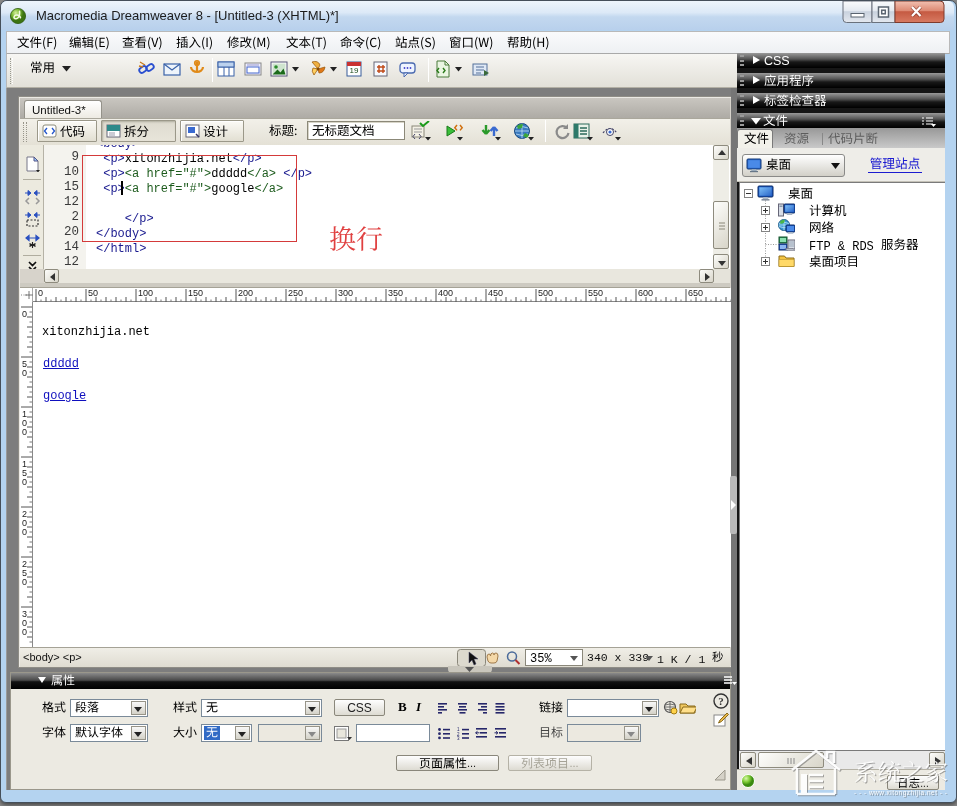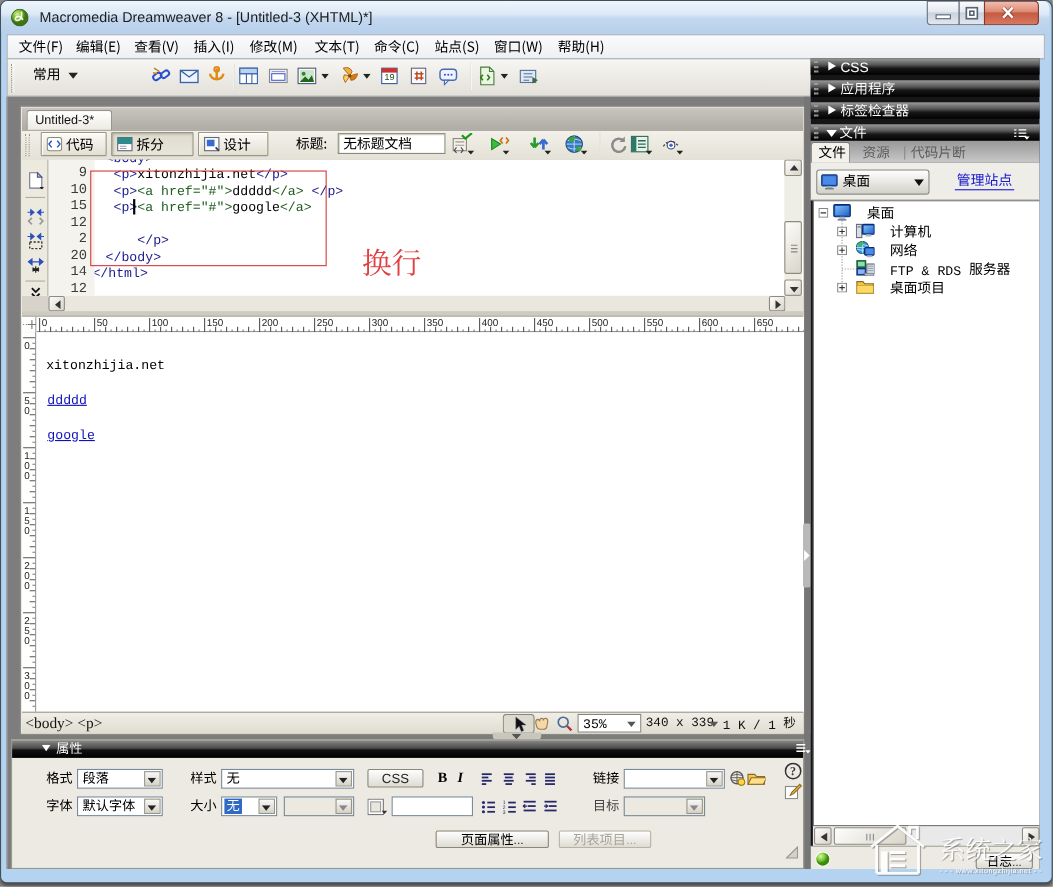--- a/index.html
+++ b/index.html
@@ -366,21 +366,21 @@
       <circle cx="9" cy="11" r="1.6" fill="#3a6ad0"></circle>
       <path d="M14 16 h6 l-3 3.5z" fill="#222"></path>
     </svg>
     <div class="codepane" style="top:47px;height:124px;overflow:hidden">
       <div class="cline" style="left:76px;top:-8px"><span class="tg">&lt;body&gt;</span></div>
       <div class="cline" style="left:76px;top:7px"> <span class="tg">&lt;p&gt;</span>xitonzhijia.net<span class="tg">&lt;/p&gt;</span></div>
       <div class="cline" style="left:76px;top:22px"> <span class="tg">&lt;p&gt;</span><span class="ta">&lt;a href="#"&gt;</span>ddddd<span class="ta">&lt;/a&gt;</span> <span class="tg">&lt;/p&gt;</span></div>
       <div class="cline" style="left:76px;top:37px"> <span class="tg">&lt;p&gt;</span><span class="ta">&lt;a href="#"&gt;</span>google<span class="ta">&lt;/a&gt;</span></div>
       <div class="cline" style="left:76px;top:67px">    <span class="tg">&lt;/p&gt;</span></div>
       <div class="cline" style="left:76px;top:82px"><span class="tg">&lt;/body&gt;</span></div>
-      <div class="cline" style="left:64px;top:97px"><span class="tg">&lt;/html&gt;</span></div>
+      <div class="cline" style="left:76px;top:97px"><span class="tg">&lt;/html&gt;</span></div>
       <div class="abs" style="left:101px;top:36px;width:2px;height:14px;background:#000"></div>
       <div class="abs" style="left:62px;top:10px;width:215px;height:87px;border:1px solid #d43a3a;z-index:5"></div>
       <svg style="position:absolute;left:309px;top:80px;" width="54" height="31.86" viewBox="0 0 54 31.86">
         <g fill="#e04040" transform="translate(0,23.76) scale(0.027,-0.027)">
           <use href="#g44" x="0"></use>
           <use href="#g45" x="1000"></use>
         </g>
       </svg>
       <div class="gutter" style="height:124px"></div>
       <div class="lnum" style="left:24px;width:35px;text-align:right;top:5px;right:auto">9</div>
@@ -699,21 +699,21 @@
         <text x="2" y="324" font-size="9" fill="#222" font-family="Liberation Sans">0</text>
         <text x="2" y="333" font-size="9" fill="#222" font-family="Liberation Sans">0</text>
       </svg>
     </div>
     <div class="abs" style="left:13px;top:204px;width:698px;height:345px;background:#fff;font-family:'Liberation Mono',monospace;font-size:12px">
       <div class="abs" style="left:9px;top:23px;color:#000">xitonzhijia.net</div>
       <div class="abs" style="left:10px;top:55px;color:#0f0fbe;text-decoration:underline">ddddd</div>
       <div class="abs" style="left:10px;top:87px;color:#0f0fbe;text-decoration:underline">google</div>
     </div>
     <div class="statusbar" style="top:549px">
-      <div class="abs" style="left:3px;top:3px;font-family:Liberation Serif, serif;font-size:14px;color:#111">&lt;body&gt; &lt;p&gt;</div>
+      <div class="abs" style="left:3px;top:3px;font-family:Liberation Sans, sans-serif;font-size:11px;color:#111">&lt;body&gt; &lt;p&gt;</div>
       <svg class="abs" style="left:437px;top:1px" width="88" height="18" viewBox="0 0 88 18">
 <rect x="0.5" y="0.5" width="28" height="17" rx="3" fill="#dcd9ce" stroke="#8a877a"></rect>
 <path d="M12 3 l0 11 3-3 2 5 2-1 -2-5 4 0z" fill="#111" stroke="#446" stroke-width="0.5"></path>
 <path d="M30 8 q0-3 2-3 q1.5 0 1.5 2 q0-3 2-3 q1.5 0 1.5 2 q0-2 2-2 q2 0 2 3 l-1 5 q-0.5 2-3 2 l-3 0 q-2 0-3-2z" fill="#f4d8a8" stroke="#a07a4a"></path>
 <circle cx="55" cy="7.5" r="4.5" fill="none" stroke="#4a6a9a" stroke-width="1.5"></circle>
         <path d="M58.5 11 l4 4" stroke="#b03030" stroke-width="2"></path>
 </svg>
       <div class="abs" style="left:505px;top:1px;width:58px;height:17px;background:#fff;border:1px solid #8a877a">
         <span style="position:absolute;left:4px;top:2px;font-size:12px;font-family:'Liberation Mono',monospace">35%</span>
         <svg class="abs" style="right:3px;top:6px" width="9" height="6">

